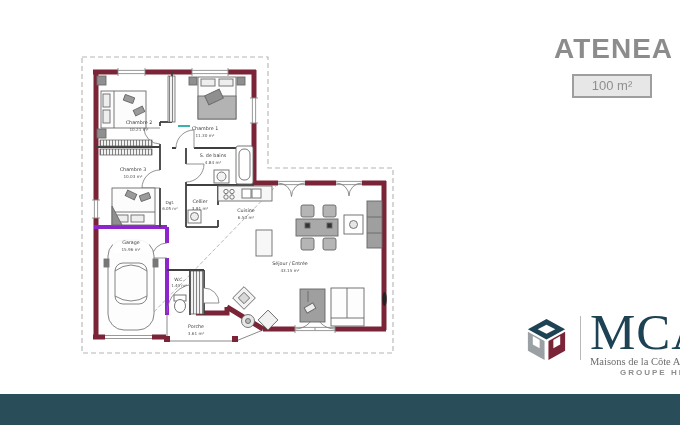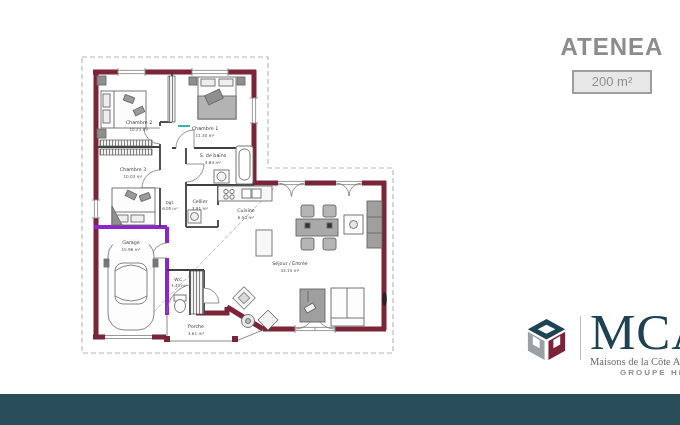--- a/index.html
+++ b/index.html
@@ -1,20 +1,20 @@
 <!DOCTYPE html>
 <html><head>
 <meta charset="utf-8">
 <style>
   html,body{margin:0;padding:0;background:#ffffff;}
   .canvas{position:relative;width:680px;height:425px;background:#fff;overflow:hidden;
           font-family:"Liberation Sans",sans-serif;}
   svg text{font-family:"DejaVu Sans",sans-serif;}
   .title-block{position:absolute;top:33px;left:554px;width:116px;text-align:center;}
-  .title{font-size:24px;font-weight:bold;color:#8c8c8c;letter-spacing:1px;}
+  .title{font-size:28px;font-weight:bold;color:#8c8c8c;letter-spacing:1px;}
   .badge{margin:9px auto 0;width:76px;border:2px solid #9e9e9e;background:#e7e7e7;
          color:#8f8f8f;font-size:13px;padding:2px 0 3px;}
   .logo-block{position:absolute;top:312px;left:523px;display:flex;align-items:flex-start;white-space:nowrap;}
   .cube{width:47px;height:47px;margin-top:4px;}
   .logo-sep{width:1px;height:44px;background:#b9b9b9;margin:4px 9px 0 10px;}
   .wordmark{font-family:"Liberation Serif",serif;font-size:51px;line-height:40px;
             color:#1c4254;letter-spacing:1px;}
   .tagline{font-family:"Liberation Serif",serif;font-size:10.5px;color:#6d6d6d;margin-top:4px;}
   .group-label{position:absolute;top:368px;left:620px;font-size:8px;font-weight:bold;
                color:#8e8e8e;letter-spacing:2px;white-space:nowrap;text-transform:uppercase;}
@@ -262,21 +262,21 @@
       </g>
       <g>
         <text x="196" y="328" font-size="4.8">Porche</text>
         <text x="196" y="334.5" font-size="4.2" fill="#555">3.61 m²</text>
       </g>
     </g>
   </svg>
 
   <div class="title-block">
     <div class="title">ATENEA</div>
-    <div class="badge">200 m²</div>
+    <div class="badge">100 m²</div>
   </div>
 
   <div class="logo-block">
     <svg class="cube" viewBox="0 0 48 48">
       <polygon points="24,3 43,13.5 24,24 5,13.5" fill="#1d4354"></polygon>
       <polygon points="24,9 33,13.5 24,18 15,13.5" fill="#ffffff"></polygon>
       <polygon points="5,16 22,25.5 22,45 5,35.5" fill="#9aa0a4"></polygon>
       <polygon points="10,20.5 17,24.5 17,33 10,29" fill="#ffffff"></polygon>
       <polygon points="43,16 26,25.5 26,45 43,35.5" fill="#7b2437"></polygon>
       <polygon points="38,20.5 31,24.5 31,33 38,29" fill="#ffffff"></polygon>

